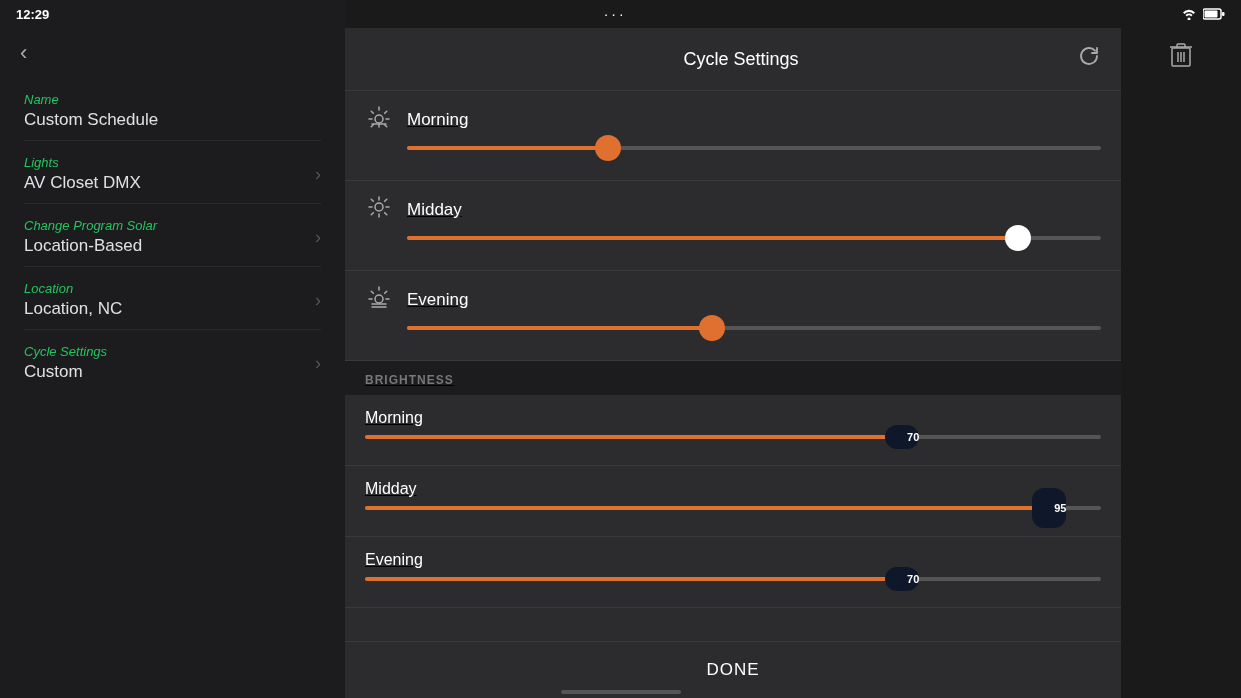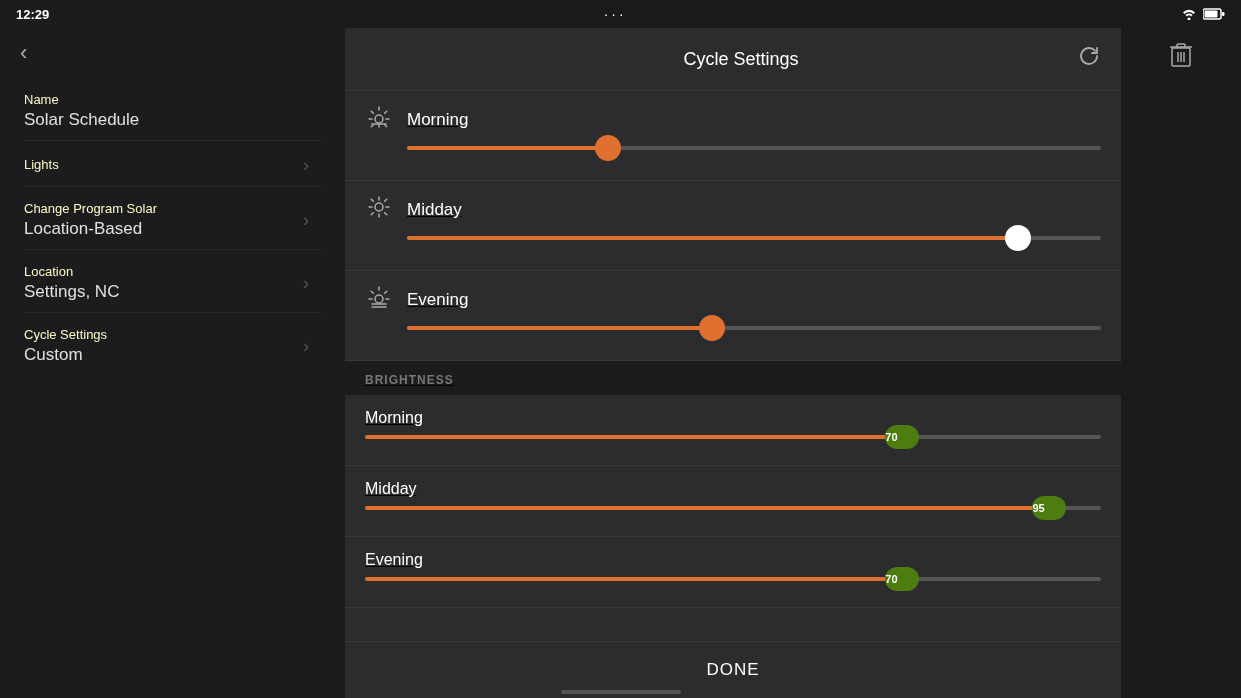--- a/index.html
+++ b/index.html
@@ -57,34 +57,35 @@
       padding: 12px 20px;
       color: #aaa;
       font-size: 22px;
       cursor: pointer;
       display: block;
     }
     .sidebar-section {
       padding: 14px 24px 10px 24px;
     }
     .sidebar-label {
-      color: #fef9c3;
+      color: #22c55e;
       font-size: 13px;
       margin-bottom: 3px;
+      font-style: italic;
     }
     .sidebar-value {
       color: #e0e0e0;
       font-size: 17px;
       font-weight: 400;
     }
     .sidebar-row-with-arrow {
       display: flex;
       align-items: center;
       justify-content: space-between;
-      padding: 14px 36px 10px 24px;
+      padding: 14px 24px 10px 24px;
     }
     .sidebar-row-with-arrow .content { flex: 1; }
     .arrow {
       color: #555;
       font-size: 18px;
     }
     .sidebar-divider {
       height: 1px;
       background: #2a2a2a;
       margin: 0 24px;
@@ -202,24 +203,24 @@
       border-radius: 50%;
       cursor: pointer;
     }
     .slider-thumb.orange {
       background: #e07030;
     }
     .slider-thumb.white {
       background: white;
     }
     .slider-thumb.labeled {
-      background: #4d7c0f;
-      display: flex;
-      align-items: center;
-      justify-content: flex-start;
+      background: #0f172a;
+      display: flex;
+      align-items: center;
+      justify-content: flex-end;
       color: white;
       font-size: 11px;
       font-weight: 600;
       width: 34px;
       height: 24px;
       border-radius: 12px;
     }
 
     
     .brightness-header {
@@ -288,45 +289,46 @@
       <rect x="19" y="4" width="2.5" height="4" rx="1" fill="white"></rect>
     </svg>
   </div>
 </div>
 
 <div class="left-panel">
   <a class="back-btn">‹</a>
 
   <div class="sidebar-section">
     <div class="sidebar-label">Name</div>
-    <div class="sidebar-value">Solar Schedule</div>
+    <div class="sidebar-value">Custom Schedule</div>
   </div>
   <div class="sidebar-divider"></div>
 
   <div class="sidebar-row-with-arrow">
     <div class="content">
       <div class="sidebar-label">Lights</div>
+      <div class="sidebar-value">AV Closet DMX</div>
     </div>
     <span class="arrow">›</span>
   </div>
   <div class="sidebar-divider"></div>
 
   <div class="sidebar-row-with-arrow">
     <div class="content">
       <div class="sidebar-label">Change Program Solar</div>
       <div class="sidebar-value">Location-Based</div>
     </div>
     <span class="arrow">›</span>
   </div>
   <div class="sidebar-divider"></div>
 
   <div class="sidebar-row-with-arrow">
     <div class="content">
       <div class="sidebar-label">Location</div>
-      <div class="sidebar-value">Settings, NC</div>
+      <div class="sidebar-value">Location, NC</div>
     </div>
     <span class="arrow">›</span>
   </div>
   <div class="sidebar-divider"></div>
 
   <div class="sidebar-row-with-arrow">
     <div class="content">
       <div class="sidebar-label">Cycle Settings</div>
       <div class="sidebar-value">Custom</div>
     </div>
@@ -428,21 +430,21 @@
         <div class="slider-thumb labeled" style="left:73%; width:34px; height:24px; border-radius:12px;">
           <span>70</span>
         </div>
       </div>
     </div>
 
     <div class="brightness-section">
       <div class="brightness-label">Midday</div>
       <div class="slider-track" style="margin-top:8px;">
         <div class="slider-fill" style="width:93%"></div>
-        <div class="slider-thumb labeled" style="left:93%; width:34px; height:24px; border-radius:12px;">
+        <div class="slider-thumb labeled" style="left:93%; width:34px; height:40px; border-radius:12px;">
           <span>95</span>
         </div>
       </div>
     </div>
 
     <div class="brightness-section">
       <div class="brightness-label">Evening</div>
       <div class="slider-track" style="margin-top:8px;">
         <div class="slider-fill" style="width:73%"></div>
         <div class="slider-thumb labeled" style="left:73%; width:34px; height:24px; border-radius:12px;">

